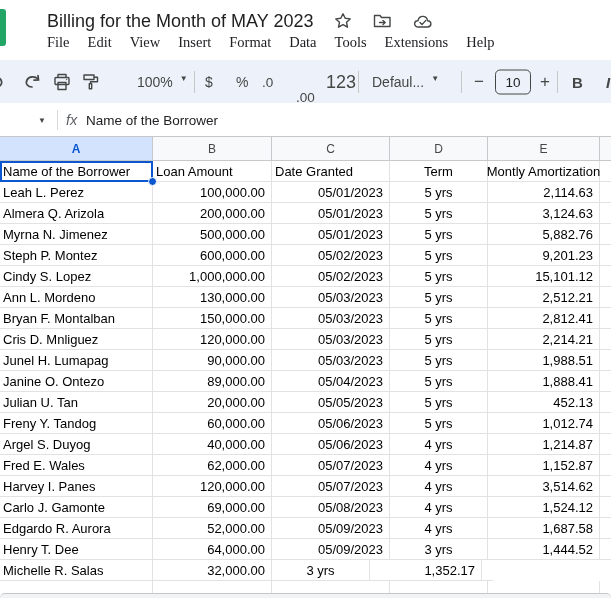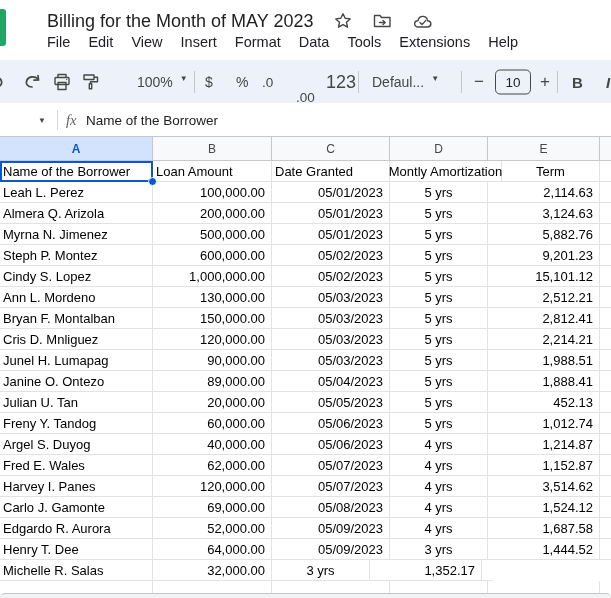--- a/index.html
+++ b/index.html
@@ -13,21 +13,21 @@
 
   
   .header { position:absolute; top:0; left:0; right:0; height:60px; background:#fff; }
   .logo-sliver { position:absolute; left:0; top:9px; width:6px; height:37px;
     background:#23a566; border-radius:0 3px 3px 0; }
   .title-row { position:absolute; left:47px; top:8px; height:26px;
     display:flex; align-items:center; gap:21px;text-align:center; }
   .doc-title { font-size:18px; color:#1f1f1f; white-space:nowrap; }
   .title-icons { display:flex; align-items:center; gap:21px; }
   .ticon { display:flex; align-items:center; color:#444746; }
-  .menu-row { position:absolute; left:38px; top:31px; display:flex; }
+  .menu-row { position:absolute; left:38px; top:31px; display:flex;font-family:Liberation Serif, serif; }
   .menu-item { padding:3px 9px; font-size:14.5px; color:#202124; border-radius:6px; cursor:default; }
 
   
   .toolbar { position:absolute; top:60px; left:0; right:0; height:43px;
     background:#edf2fa; overflow:hidden; }
   .titem { position:absolute; top:50%; transform:translateY(-50%);
     color:#444746; font-size:14px; display:flex; }
   .tdivider { position:absolute; top:50%; transform:translateY(-50%);
     width:1px; height:22px; background:#c4c7c5; }
   .caret { font-size:8px; color:#444746; margin-left:7px; }
@@ -38,21 +38,21 @@
   .bold-btn { font-weight:bold; font-size:15px; color:#444746; }
   .pm { font-size:17px; }
 
   
   .formula-bar { position:absolute; top:103px; left:0; right:0; height:34px;
     background:#fff; border-bottom:1px solid #c7c7c7; }
   .nb-caret { position:absolute; left:38px; top:50%; transform:translateY(-50%);
     font-size:8px; color:#444746; }
   .fb-divider { position:absolute; left:57px; top:7px; width:1px; height:20px; background:#d6d9dc; }
   .fx { position:absolute; left:66px; top:50%; transform:translateY(-50%);
-    font-family:Liberation Serif, serif; font-style:italic; font-size:14.5px; color:#5f6368; }
+    font-family:Liberation Sans, sans-serif; font-style:italic; font-size:14.5px; color:#5f6368; }
   .fb-value { position:absolute; left:86px; top:50%; transform:translateY(-50%);
     font-size:13.5px; color:#202124; white-space:nowrap; }
 
   
   .grid { position:absolute; top:137px; left:0; width:611px; }
   .col-headers { display:flex; height:24px; background:#f8f9fa;
     border-bottom:1px solid #c6c9cc; }
   .colh { display:flex; align-items:center; justify-content:center;
     font-size:12px; color:#474747; border-right:1px solid #c6c9cc; }
   .colh.sel { background:#d3e3fd; color:#0b57d0; font-weight:bold; }
@@ -206,22 +206,22 @@
       <div class="colh c2">C</div>
       <div class="colh c3">D</div>
       <div class="colh c4">E</div>
       <div class="colh c5"></div>
     </div>
     <div id="grid-body">
         <div class="grid-row">
           <div class="cell c0 a-left selected-cell">Name of the Borrower<span class="fill-handle"></span></div>
           <div class="cell c1 a-left">Loan Amount</div>
           <div class="cell c2 a-left">Date Granted</div>
+          <div class="cell c3 a-center">Term</div>
           <div class="cell c4 a-center">Montly Amortization</div>
-          <div class="cell c3 a-center">Term</div>
           <div class="cell c5"></div>
         </div>
         <div class="grid-row">
           <div class="cell c0 a-left">Leah L. Perez</div>
           <div class="cell c1 a-right">100,000.00</div>
           <div class="cell c2 a-right">05/01/2023</div>
           <div class="cell c3 a-center">5 yrs</div>
           <div class="cell c4 a-right">2,114.63</div>
           <div class="cell c5"></div>
         </div>

